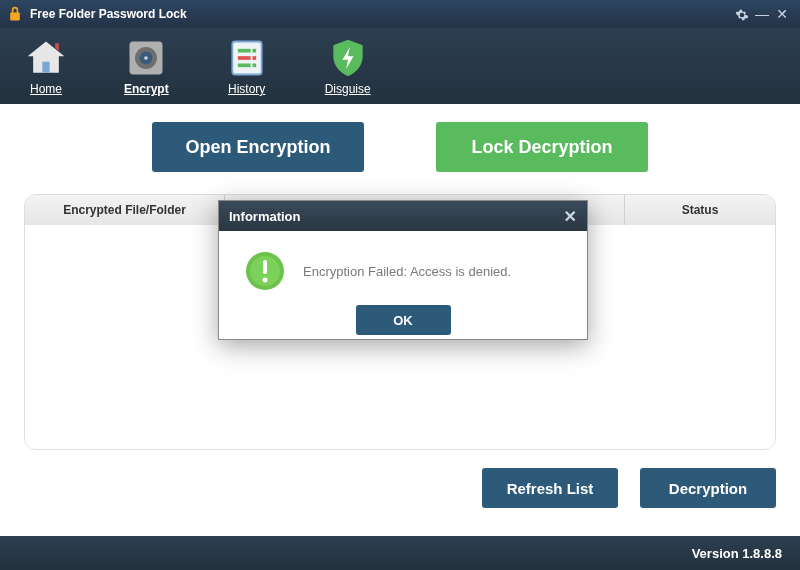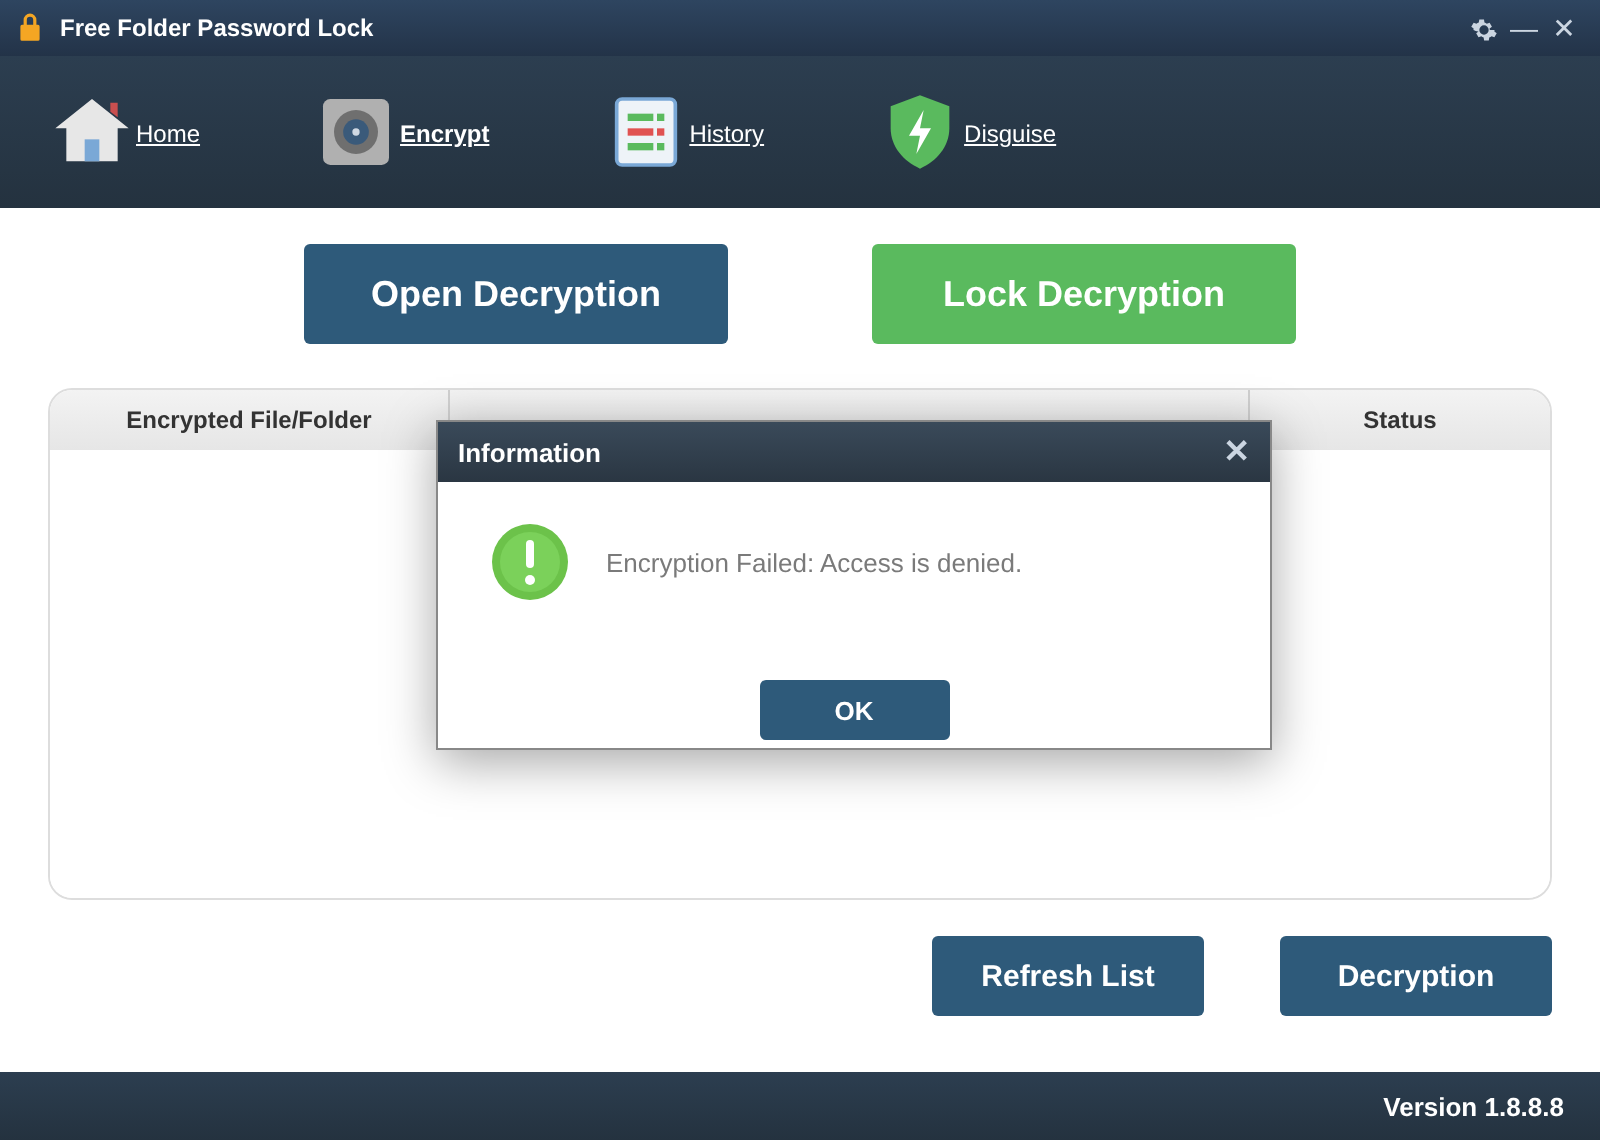--- a/index.html
+++ b/index.html
@@ -3,48 +3,48 @@
   <meta charset="utf-8">
   <style>
     * { margin: 0; padding: 0; box-sizing: border-box; font-family: "Segoe UI", Tahoma, sans-serif; }
     body { width: 800px; height: 570px; background: #fff; overflow: hidden; }
     .titlebar { height: 28px; background: linear-gradient(#2e4560, #233348); color: #fff; display: flex; align-items: center; padding: 0 8px; font-size: 12px; }
     .titlebar .lock-icon { width: 16px; height: 16px; margin-right: 6px; }
     .titlebar .title { flex: 1; font-weight: 700; }
     .winbtn { width: 20px; text-align: center; font-size: 14px; line-height: 20px; color: #cbd5e1; cursor: pointer; }
     .winbtn.gear svg { width: 14px; height: 14px; vertical-align: middle; }
     .toolbar { height: 76px; background: linear-gradient(#2c3e50, #24323f); display: flex; align-items: center; padding: 0 24px; gap: 56px; }
-    .tool { display: flex; flex-direction: row; align-items: center; color: #fff; font-size: 12px; cursor: pointer; }
+    .tool { display: flex; flex-direction: column; align-items: center; color: #fff; font-size: 12px; cursor: pointer; }
     .tool .ticon { width: 44px; height: 44px; display: flex; align-items: center; justify-content: center; }
     .tool span.lbl { margin-top: 2px; text-decoration: underline; }
     .tool.active span.lbl { font-weight: 700; }
     .content { padding: 18px 24px 0; position: relative; height: calc(570px - 28px - 76px - 34px); background: #fff; }
     .bigbtns { display: flex; justify-content: center; gap: 72px; margin-bottom: 22px; }
     .bigbtn { min-width: 212px; height: 50px; border: none; border-radius: 3px; color: #fff; font-size: 18px; font-weight: 700; cursor: pointer; }
     .bigbtn.blue { background: #2e5a7a; }
     .bigbtn.green { background: #5aba5e; }
     .table-wrap { border: 1px solid #ddd; border-radius: 12px; height: 256px; background: #fff; overflow: hidden; }
     .thead { display: flex; height: 30px; background: linear-gradient(#f3f3f3, #e6e6e6); font-size: 12px; color: #333; }
     .thead .th { display: flex; align-items: center; justify-content: center; border-right: 1px solid #d0d0d0; font-weight: 700; }
     .th1 { width: 200px; }
     .th2 { flex: 1; }
     .th3 { width: 150px; border-right: none !important; }
     .tbody { height: calc(100% - 30px); background: #fff; }
-    .footer-btns { display: flex; justify-content: flex-end; gap: 38px; margin-top: 18px; }
+    .footer-btns { display: flex; justify-content: flex-end; gap: 22px; margin-top: 18px; }
     .midbtn { min-width: 136px; height: 40px; background: #2e5a7a; color: #fff; border: none; border-radius: 3px; font-size: 15px; font-weight: 700; cursor: pointer; }
     .statusbar { position: absolute; bottom: 0; left: 0; right: 0; height: 34px; background: linear-gradient(#2c3e50, #24323f); color: #fff; display: flex; align-items: center; justify-content: flex-end; padding: 0 18px; font-size: 13px; font-weight: 700; }
     .root { position: relative; width: 800px; height: 570px; }
     
-    .dlg { position: absolute; left: 218px; top: 210px; width: 418px; background: #fff; border: 1px solid #888; box-shadow: 0 6px 24px rgba(0,0,0,.35); }
+    .dlg { position: absolute; left: 218px; top: 200px; width: 370px; background: #fff; border: 1px solid #888; box-shadow: 0 6px 24px rgba(0,0,0,.35); }
     .dlg-title { height: 30px; background: linear-gradient(#3a4a5a, #2a3642); color: #fff; display: flex; align-items: center; padding: 0 10px; font-size: 13px; font-weight: 600; }
     .dlg-close { color: #cbd5e1; font-size: 16px; cursor: pointer; }
     .dlg-body { padding: 20px 18px 4px; display: flex; flex-direction: column; align-items: center; }
     .dlg-row { display: flex; align-items: center; gap: 18px; width: 100%; padding-left: 8px; }
     .dlg-msg { font-size: 13px; color: #7a7a7a; }
-    .dlg-ok { margin-top: 39px; width: 95px; height: 30px; background: #2e5a7a; border: none; color: #fff; border-radius: 3px; font-weight: 700; font-size: 13px; cursor: pointer; }
+    .dlg-ok { margin-top: 14px; width: 95px; height: 30px; background: #2e5a7a; border: none; color: #fff; border-radius: 3px; font-weight: 700; font-size: 13px; cursor: pointer; }
     
     .wm { position: absolute; left: 50%; top: 50%; transform: translate(-50%, -50%); text-align: center; color: #d6d6d6; pointer-events: none; font-family: "Microsoft YaHei", sans-serif; }
     .wm .big { font-size: 38px; letter-spacing: 4px; font-weight: 600; }
     .wm .small { font-size: 16px; letter-spacing: 4px; margin-top: -2px; }
     .wm .lockbg { position: absolute; left: 50%; top: 40%; transform: translate(-62px,-42px); opacity: .9; }
     
     .excl-circ { width: 40px; height: 40px; }
   </style>
 </head>
 <body>
@@ -108,21 +108,21 @@
             <path fill="#5aba5e" d="M24 4l16 6v12c0 10-7 18-16 22C15 40 8 32 8 22V10z"></path>
             <path fill="#fff" d="M26 12l-8 14h6l-2 10 8-14h-6z"></path>
           </svg>
       </div>
       <span class="lbl">Disguise</span>
     </div>
   </div>
 
   <div class="content">
     <div class="bigbtns">
-      <button class="bigbtn blue">Open Decryption</button>
+      <button class="bigbtn blue">Open Encryption</button>
       <button class="bigbtn green">Lock Decryption</button>
     </div>
 
     <div class="table-wrap">
       <div class="thead">
         <div class="th th1">Encrypted File/Folder</div>
         <div class="th th2"></div>
         <div class="th th3">Status</div>
       </div>
       <div class="tbody"></div>

